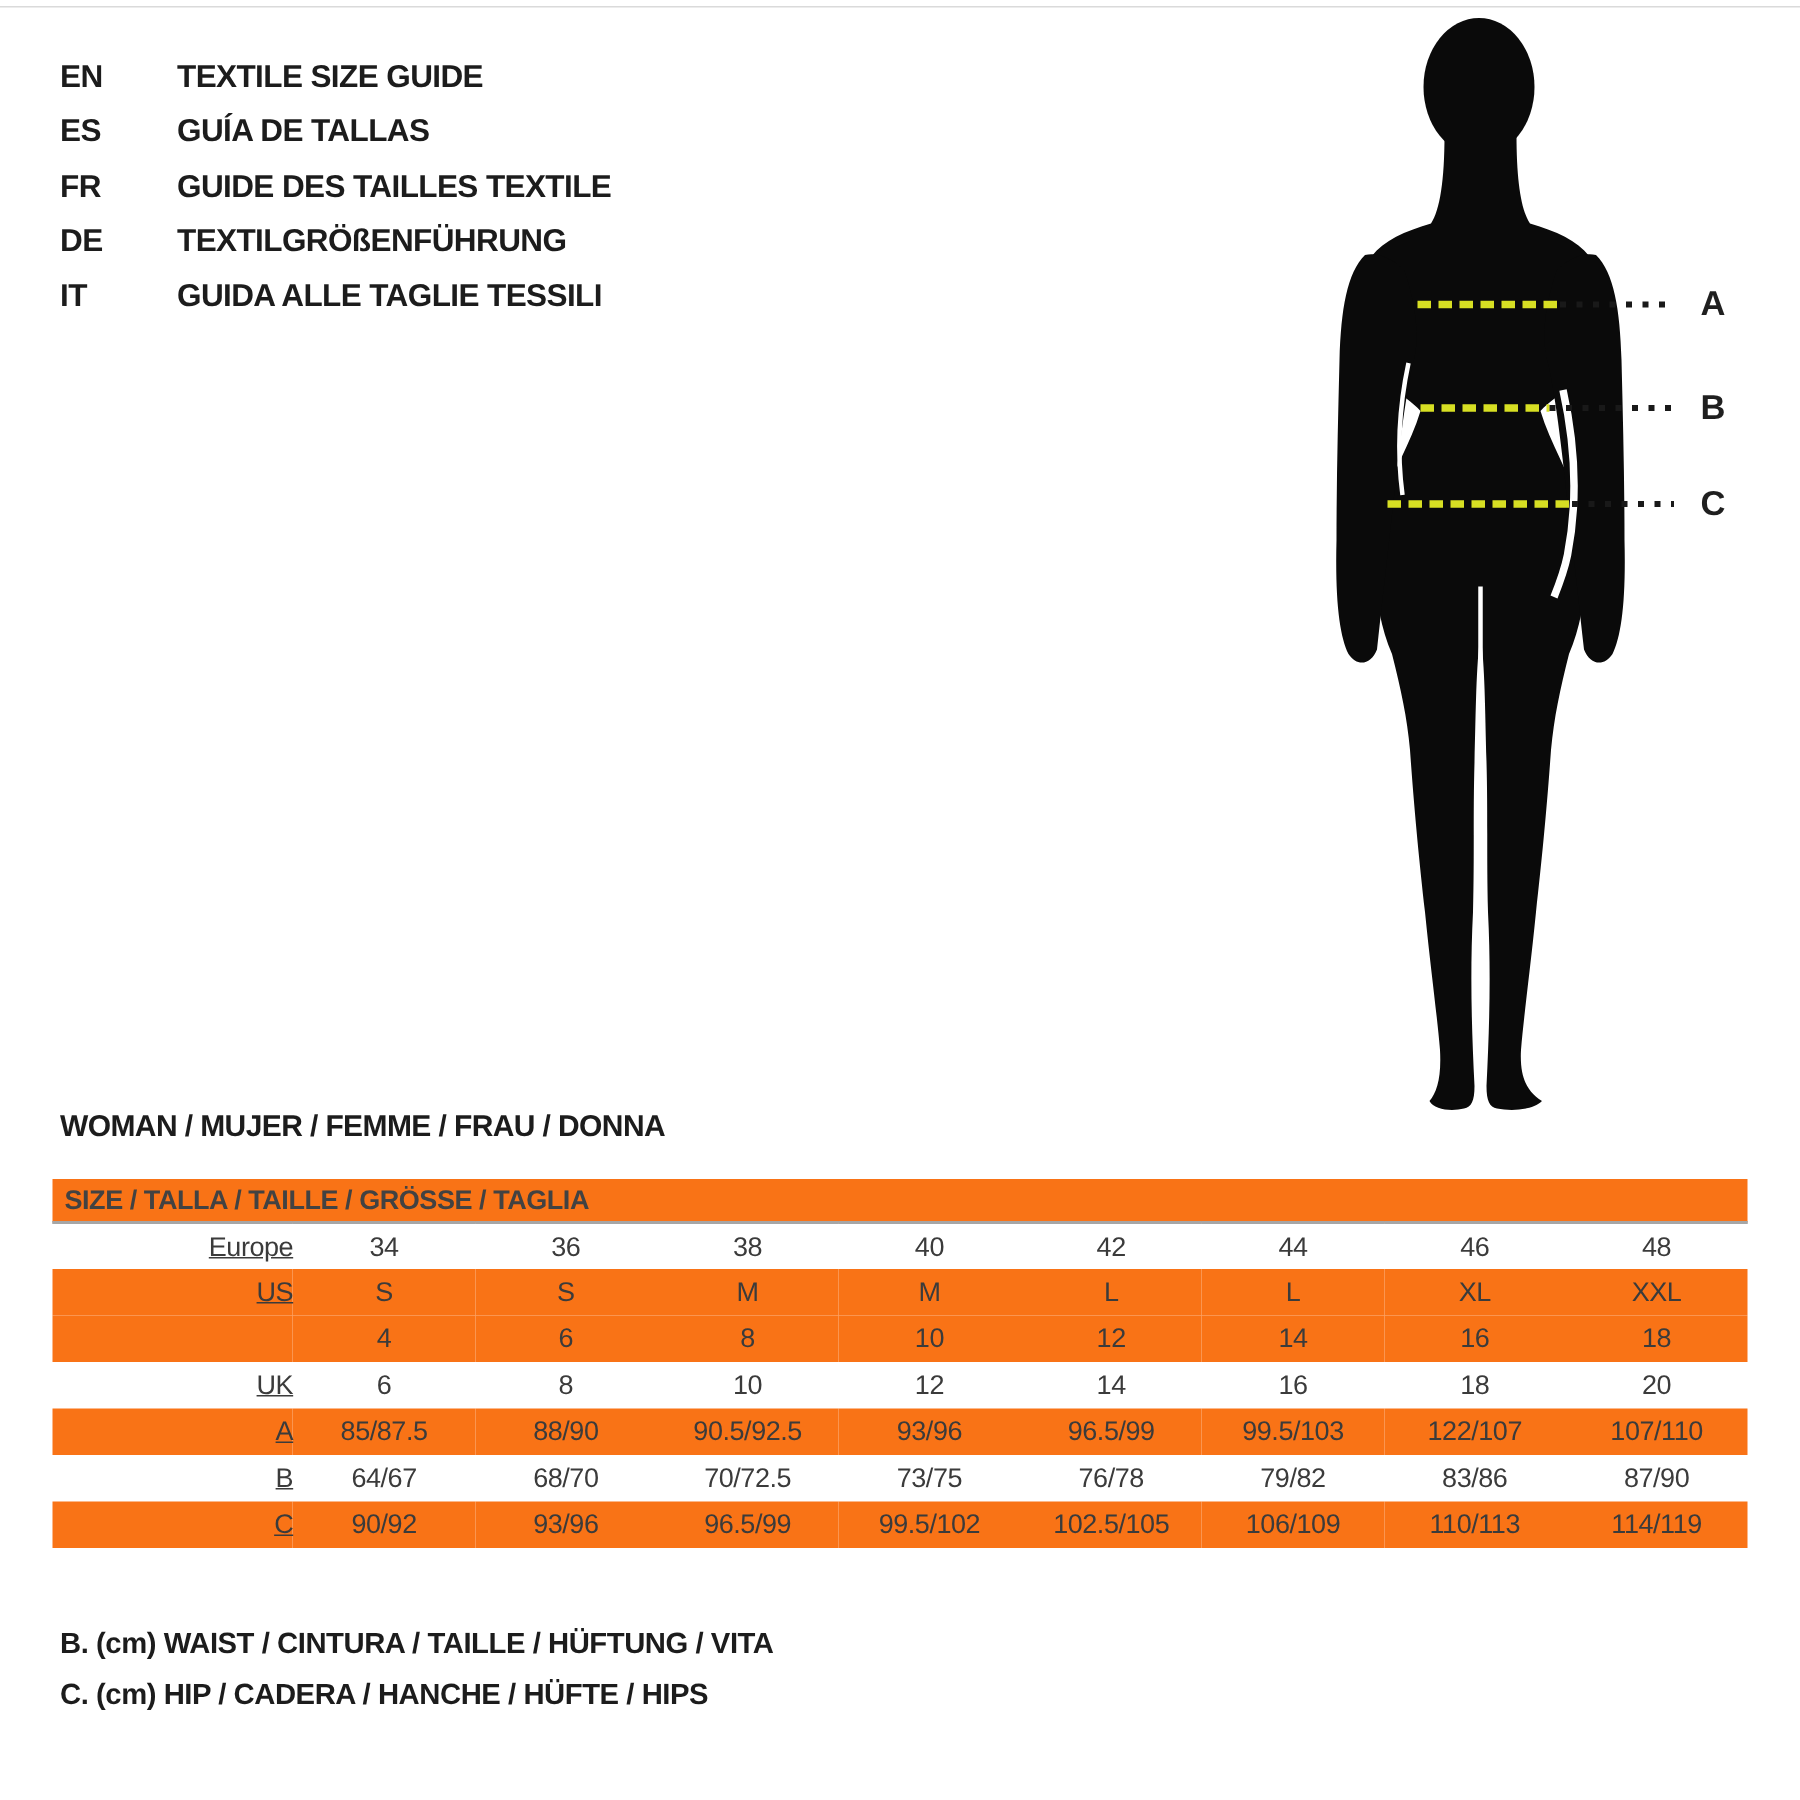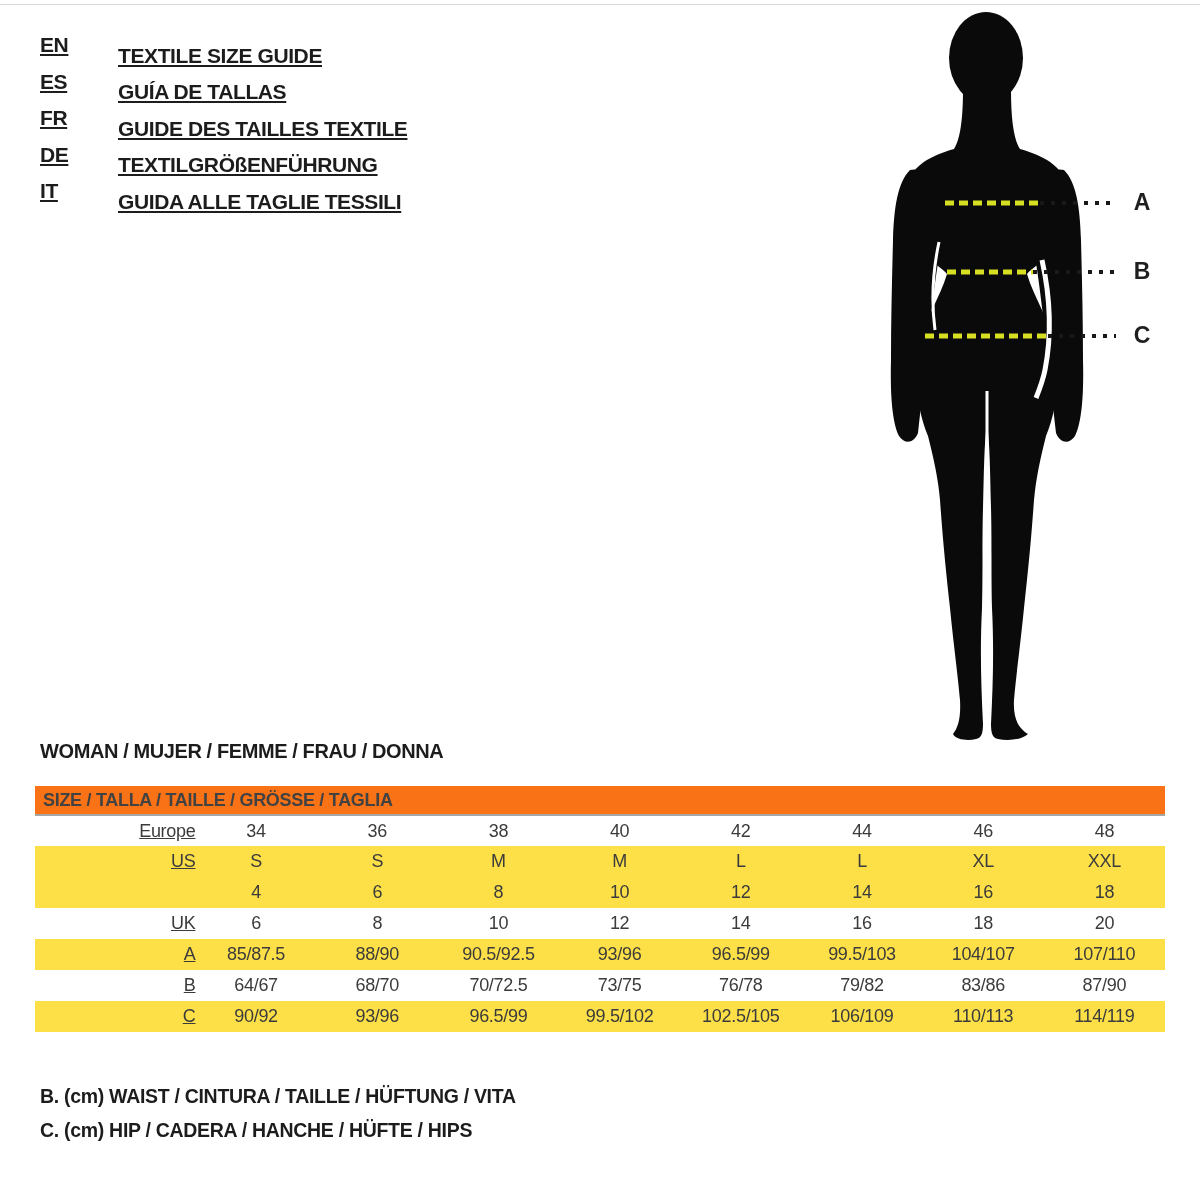--- a/index.html
+++ b/index.html
@@ -5,21 +5,21 @@
   * { margin:0; padding:0; box-sizing:border-box; }
   html,body { background:#ffffff; }
   .page {
     position:relative; width:1200px; height:1200px; background:#ffffff;
     font-family:"Liberation Sans", sans-serif; color:#1d1d1d; overflow:hidden;
   }
   .top-hairline { position:absolute; left:0; top:4px; width:1200px; height:1px; background:#dadada; }
 
   
   .lang-block { position:absolute; left:40px; top:27px; }
-  .lang-row { display:flex; align-items:center; height:36.5px;text-decoration:underline; }
+  .lang-row { display:flex; align-items:flex-end; height:36.5px; }
   .lang-code { width:78px; font-weight:700; font-size:21px; letter-spacing:-0.4px; color:#1c1c1c; }
   .lang-label { font-weight:700; font-size:21px; letter-spacing:-0.4px; color:#1c1c1c; white-space:nowrap;margin-top:21px; }
 
   
   .figure { position:absolute; left:850px; top:8px; width:350px; height:740px; }
   .figure svg { position:absolute; left:0; top:0; }
   .measure-label {
     position:absolute; left:272px; width:40px; text-align:center;
     font-weight:700; font-size:23px; color:#1f1f1f;
   }
@@ -39,21 +39,21 @@
   .size-table th {
     background:#f97316; border-bottom:2px solid #a6a6a6;
     height:29px; text-align:left; padding-left:8px;
     font-weight:700; font-size:18px; letter-spacing:-0.3px; color:#424242; white-space:nowrap;
   }
   .size-table td {
     height:31px; text-align:center; vertical-align:middle;
     font-weight:400; font-size:18px; letter-spacing:-0.3px; color:#3b3b3b; white-space:nowrap;
   }
   .size-table td.row-label { text-align:right; padding-left:8px;text-decoration:underline; }
-  .size-table tr.stripe { background:#fde047; }
+  .size-table tr.stripe { background:#f97316; }
 
   
   .legend { position:absolute; left:40px; top:1085px; }
   .legend-line { height:34px; font-weight:700; font-size:19.5px; letter-spacing:-0.3px; color:#1c1c1c; white-space:nowrap; }
 </style>
 </head>
 <body>
 
 <div class="page">
 
@@ -222,21 +222,21 @@
         <td>20</td>
       </tr>
       <tr class="stripe">
         <td class="row-label">A</td>
         <td>85/87.5</td>
         <td>88/90</td>
         <td>90.5/92.5</td>
         <td>93/96</td>
         <td>96.5/99</td>
         <td>99.5/103</td>
-        <td>104/107</td>
+        <td>122/107</td>
         <td>107/110</td>
       </tr>
       <tr>
         <td class="row-label">B</td>
         <td>64/67</td>
         <td>68/70</td>
         <td>70/72.5</td>
         <td>73/75</td>
         <td>76/78</td>
         <td>79/82</td>

